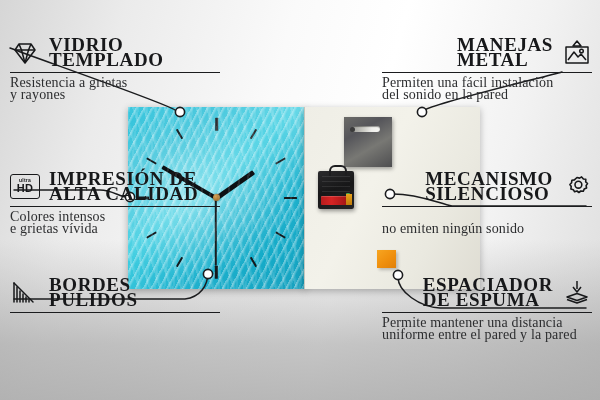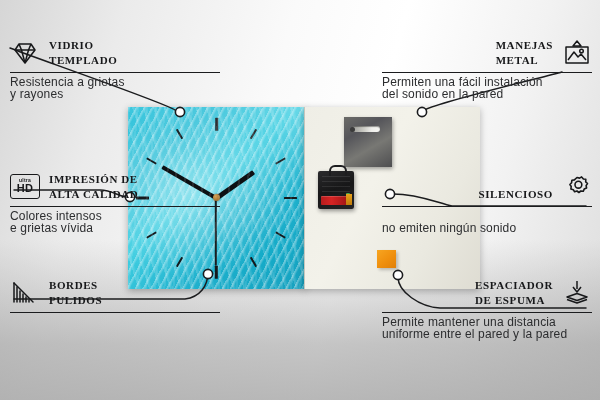--- a/index.html
+++ b/index.html
@@ -93,26 +93,26 @@
     box-shadow:2px 2px 3px rgba(0,0,0,.22);
   }
   
   .callout{position:absolute;width:210px;}
   .callout.left{left:10px;text-align:left;}
   .callout.right{right:8px;text-align:left;}
   .c-head{display:flex;align-items:center;gap:9px;}
   .callout.right .c-head{flex-direction:row-reverse;}
   .c-title{
     font-family:"Liberation Serif",serif;font-weight:bold;
-    font-size:11px;line-height:14.5px;letter-spacing:.6px;color:#17181a;
+    font-size:19px;line-height:14.5px;letter-spacing:.6px;color:#17181a;
     text-transform:uppercase;
   }
   .c-rule{height:1.4px;background:#1b1c1e;margin:5px 0 4px 0;}
   .c-sub{
-    font-family:Liberation Sans, sans-serif;font-size:12px;line-height:11.6px;
+    font-family:Liberation Serif, serif;font-size:14px;line-height:11.6px;
     color:#2c2d2f;letter-spacing:.15px;
   }
   .icon{flex:0 0 auto;width:30px;height:26px;position:relative;color:#17181a;}
   .icon svg{display:block;width:30px;height:26px;}
   
   .hd-box{
     width:30px;height:25px;border:1.6px solid #17181a;border-radius:3px;
     display:flex;flex-direction:column;align-items:center;justify-content:center;box-sizing:border-box;
   }
   .hd-ultra{font-family:"Liberation Sans",sans-serif;font-size:5px;font-weight:bold;line-height:5px;letter-spacing:.2px;}
@@ -278,21 +278,21 @@
     <div class="c-head">
       <span class="icon">
         <svg viewBox="0 0 30 26">
             <g fill="none" stroke="#17181a" stroke-width="1.6" stroke-linejoin="round">
           <path d="M15,3.5 L17.6,4.1 L19.6,2.9 L21.4,5.0 L23.8,5.2 L23.7,7.8 L25.5,9.5 L24.1,11.6 L24.6,14.0 L22.2,15.1 L21.3,17.3 L18.8,17.0 L16.9,18.5 L15,17.0 L12.6,17.8 L11.3,15.7 L8.9,15.0 L9.2,12.5 L7.9,10.5 L9.6,8.7 L9.9,6.2 L12.4,5.9 Z"></path>
           <circle cx="16.4" cy="10.7" r="3.4"></circle>
         </g>
           </svg>
       </span>
       <span class="c-title">
-        <br>
+        <span>MECANISMO</span><br>
         <span>SILENCIOSO</span>
       </span>
     </div>
     <div class="c-rule"></div>
     <div class="c-sub">
       <br>
       <span>no emiten ningún sonido</span>
     </div>
   </div>
 

